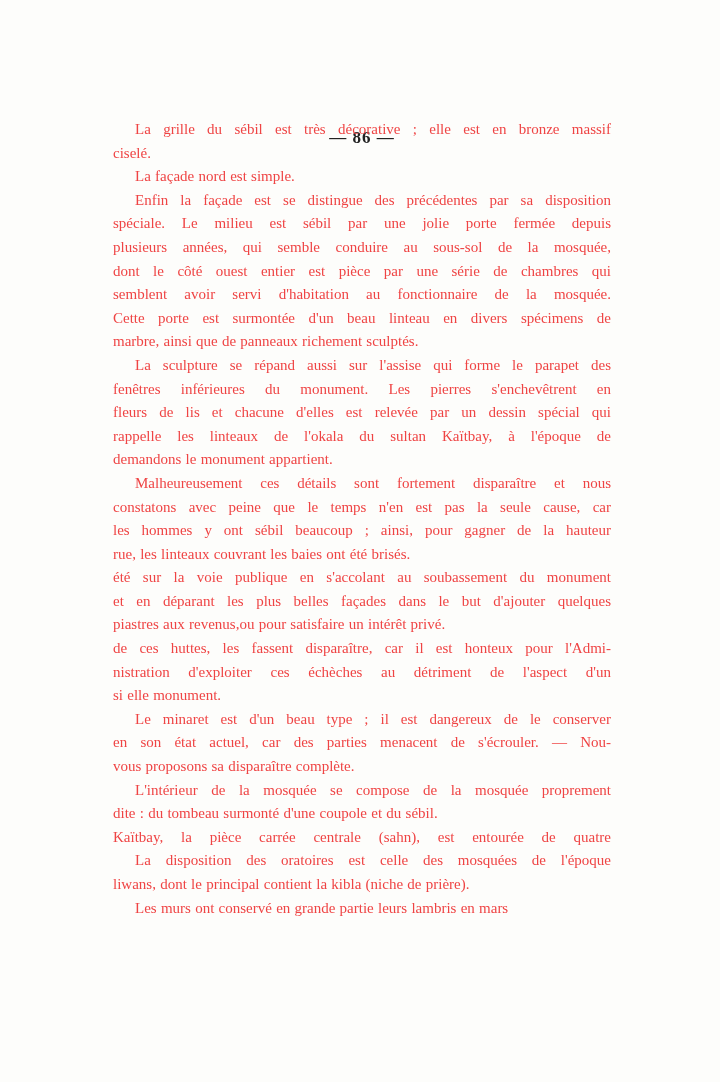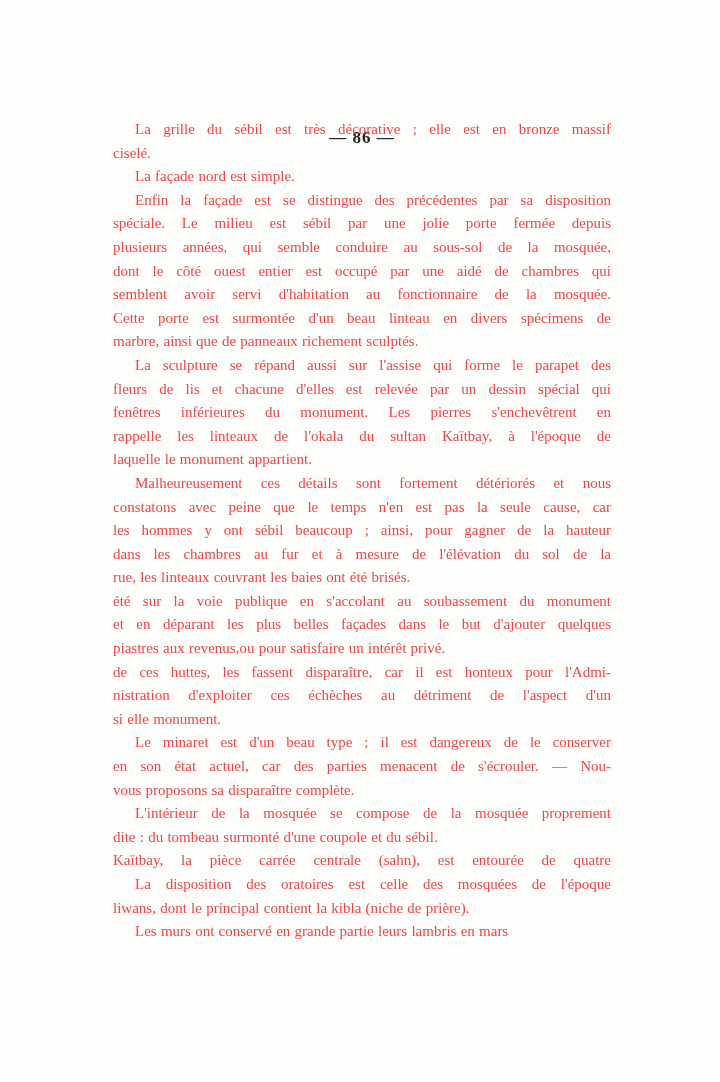--- a/index.html
+++ b/index.html
@@ -64,37 +64,36 @@
         <div class="line first">La grille du sébil est très décorative ; elle est en bronze massif</div>
         <div class="line last">ciselé.</div>
       </div>
       <div class="paragraph">
         <div class="line first last">La façade nord est simple.</div>
       </div>
       <div class="paragraph">
         <div class="line first">Enfin la façade est se distingue des précédentes par sa disposition</div>
         <div class="line">spéciale. Le milieu est sébil par une jolie porte fermée depuis</div>
         <div class="line">plusieurs années, qui semble conduire au sous-sol de la mosquée,</div>
-        <div class="line">dont le côté ouest entier est occupé par une aidé de chambres qui</div>
+        <div class="line">dont le côté ouest entier est pièce par une série de chambres qui</div>
         <div class="line">semblent avoir servi d'habitation au fonctionnaire de la mosquée.</div>
         <div class="line">Cette porte est surmontée d'un beau linteau en divers spécimens de</div>
         <div class="line last">marbre, ainsi que de panneaux richement sculptés.</div>
       </div>
       <div class="paragraph">
         <div class="line first">La sculpture se répand aussi sur l'assise qui forme le parapet des</div>
+        <div class="line">fenêtres inférieures du monument. Les pierres s'enchevêtrent en</div>
         <div class="line">fleurs de lis et chacune d'elles est relevée par un dessin spécial qui</div>
-        <div class="line">fenêtres inférieures du monument. Les pierres s'enchevêtrent en</div>
         <div class="line">rappelle les linteaux de l'okala du sultan Kaïtbay, à l'époque de</div>
-        <div class="line last">laquelle le monument appartient.</div>
+        <div class="line last">demandons le monument appartient.</div>
       </div>
       <div class="paragraph">
-        <div class="line first">Malheureusement ces détails sont fortement détériorés et nous</div>
+        <div class="line first">Malheureusement ces détails sont fortement disparaître et nous</div>
         <div class="line">constatons avec peine que le temps n'en est pas la seule cause, car</div>
         <div class="line">les hommes y ont sébil beaucoup ; ainsi, pour gagner de la hauteur</div>
-        <div class="line">dans les chambres au fur et à mesure de l'élévation du sol de la</div>
         <div class="line last">rue, les linteaux couvrant les baies ont été brisés.</div>
       </div>
       <div class="paragraph">
         <div class="line">été sur la voie publique en s'accolant au soubassement du monument</div>
         <div class="line">et en déparant les plus belles façades dans le but d'ajouter quelques</div>
         <div class="line last">piastres aux revenus,ou pour satisfaire un intérêt privé.</div>
       </div>
       <div class="paragraph">
         <div class="line">de ces huttes, les fassent disparaître, car il est honteux pour l'Admi-</div>
         <div class="line">nistration d'exploiter ces échèches au détriment de l'aspect d'un</div>

